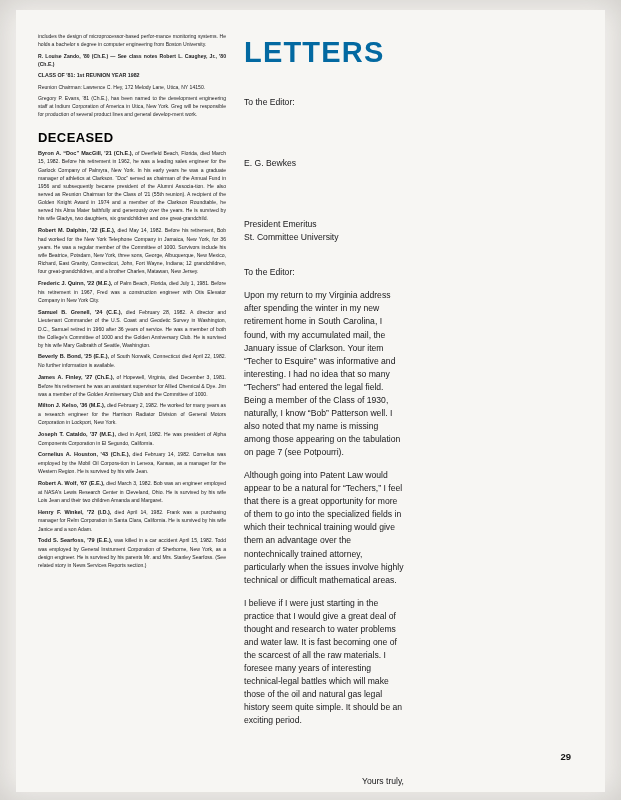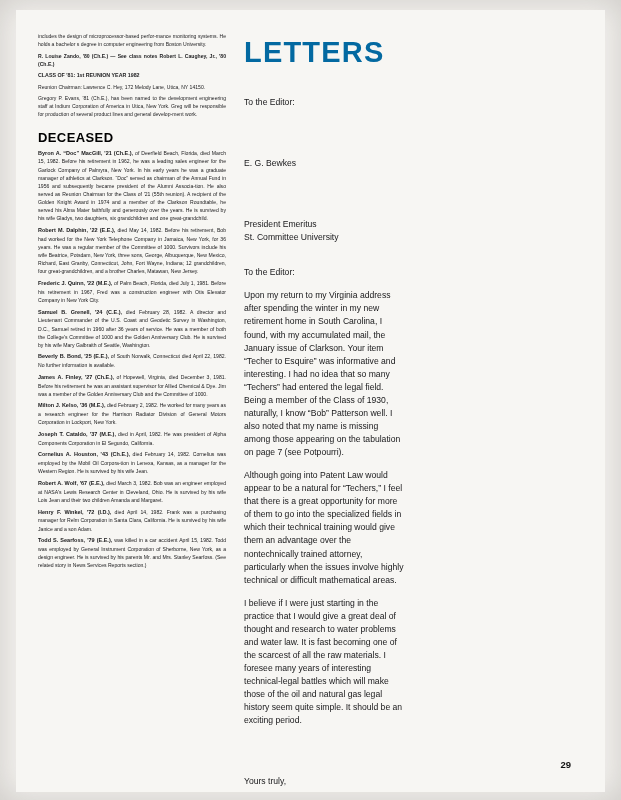--- a/index.html
+++ b/index.html
@@ -99,28 +99,29 @@
   }
   .letters-body p {
     margin: 0 0 10px 0;
   }
   .letters-body p.tight {
     margin-bottom: 0;
     margin-top: 48px;
   }
   .sig {
     margin-top: 10px;
+    text-align: right;
   }
   .gap {
     height: 12px;
   }
   .page-num {
     position: absolute;
     right: 34px;
-    bottom: 22px;
+    bottom: 30px;
     font-size: 9.5px;
     font-weight: bold;
     color: #111;
   }
 </style>
 </head>
 <body>
 
 <div class="page">
   <div class="sheet">

